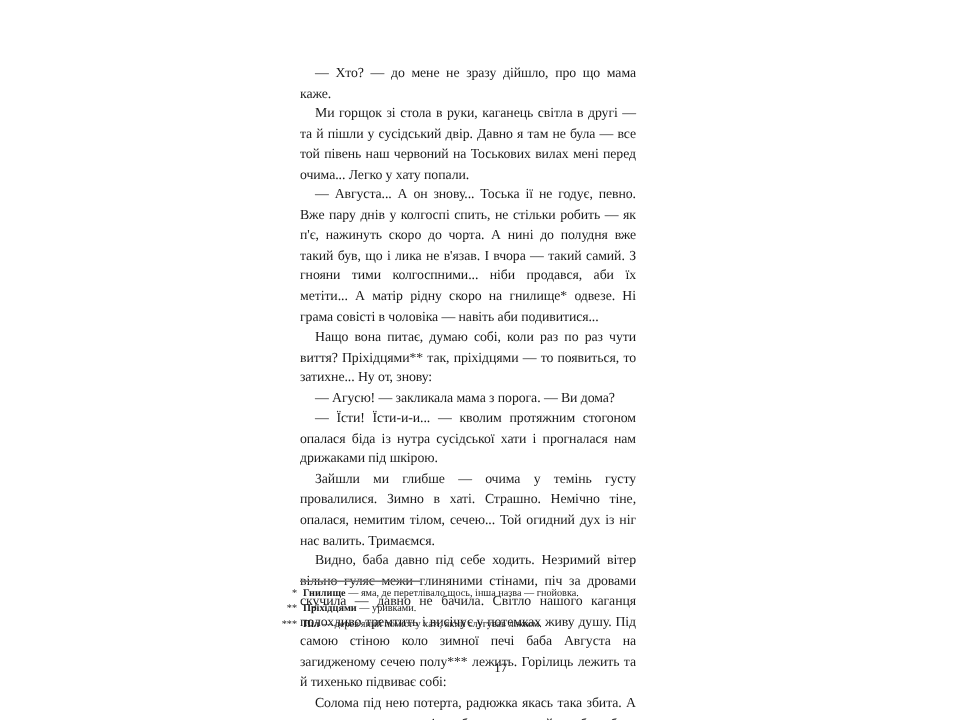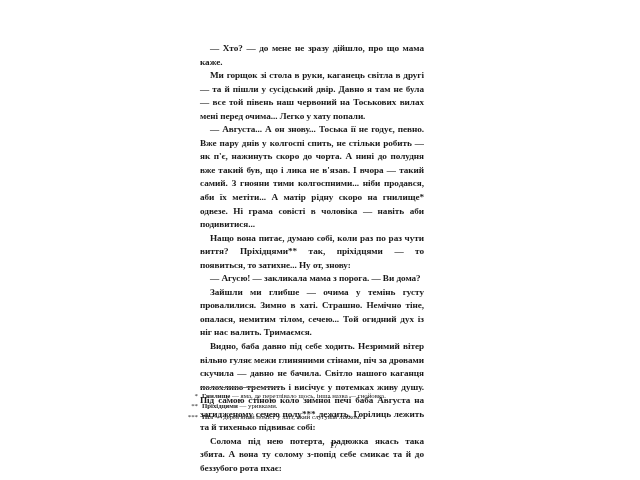--- a/index.html
+++ b/index.html
@@ -5,21 +5,21 @@
   html, body { margin:0; padding:0; }
   body {
     width:640px; height:480px; background:#ffffff; position:relative; overflow:hidden;
     font-family:"Liberation Serif", "DejaVu Serif", serif; color:#1a1a1a;
   }
   .page {
     position:absolute; left:200px; top:42px; width:224px;
   }
   .body-text p {
     margin:0; font-size:9.2px; line-height:13.55px; text-align:justify;
-    text-indent:10px; letter-spacing:-0.05px;font-weight:bold;
+    text-indent:10px; letter-spacing:-0.05px;
   }
   .footnote-rule {
     position:absolute; left:200px; top:387px; width:80px; height:0;
     border-top:0.8px solid #777;
   }
   .footnotes {
     position:absolute; left:182px; top:391px; width:242px;
   }
   .fn {
     display:flex; font-size:6.8px; line-height:10.3px;
@@ -33,20 +33,21 @@
 </style>
 </head>
 <body>
 
 <div class="page body-text">
   <p>— Хто? — до мене не зразу дійшло, про що мама каже.</p>
   <p>Ми горщок зі стола в руки, каганець світла в другі — та й пішли у сусідський двір. Давно я там не була — все той півень наш червоний на Тоськових вилах мені перед очима... Легко у хату попали.</p>
   <p>— Августа... А он знову... Тоська ії не годує, певно. Вже пару днів у колгоспі спить, не стільки робить — як п'є, нажинуть скоро до чорта. А нині до полудня вже такий був, що і лика не в'язав. І вчора — такий самий. З гнояни тими колгоспними... ніби продався, аби їх метіти... А матір рідну скоро на гнилище* одвезе. Ні грама совісті в чоловіка — навіть аби подивитися...</p>
   <p>Нащо вона питає, думаю собі, коли раз по раз чути виття? Пріхідцями** так, пріхідцями — то появиться, то затихне... Ну от, знову:</p>
   <p>— Агусю! — закликала мама з порога. — Ви дома?</p>
+  <p>— Їсти! Їсти-и-и... — кволим протяжним стогоном опалася біда із нутра сусідської хати і прогналася нам дрижаками під шкірою.</p>
   <p>Зайшли ми глибше — очима у темінь густу провалилися. Зимно в хаті. Страшно. Немічно тіне, опалася, немитим тілом, сечею... Той огидний дух із ніг нас валить. Тримаємся.</p>
   <p>Видно, баба давно під себе ходить. Незримий вітер вільно гуляє межи глиняними стінами, піч за дровами скучила — давно не бачила. Світло нашого каганця полохливо тремтить і висічує у потемках живу душу. Під самою стіною коло зимної печі баба Августа на загидженому сечею полу*** лежить. Горілиць лежить та й тихенько підвиває собі:</p>
   <p>Солома під нею потерта, радюжка якась така збита. А вона ту солому з-попід себе смикає та й до беззубого рота пхає:</p>
 </div>
 
 <div class="footnote-rule"></div>
 
 <div class="footnotes">
   <div class="fn">
     <span class="fn-mark">*</span>

